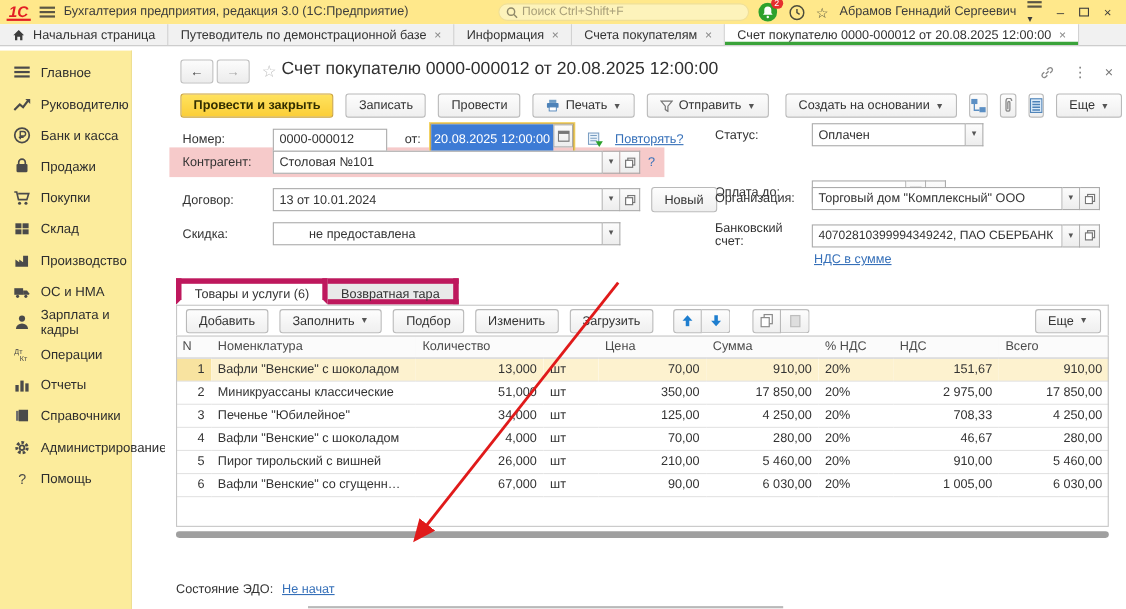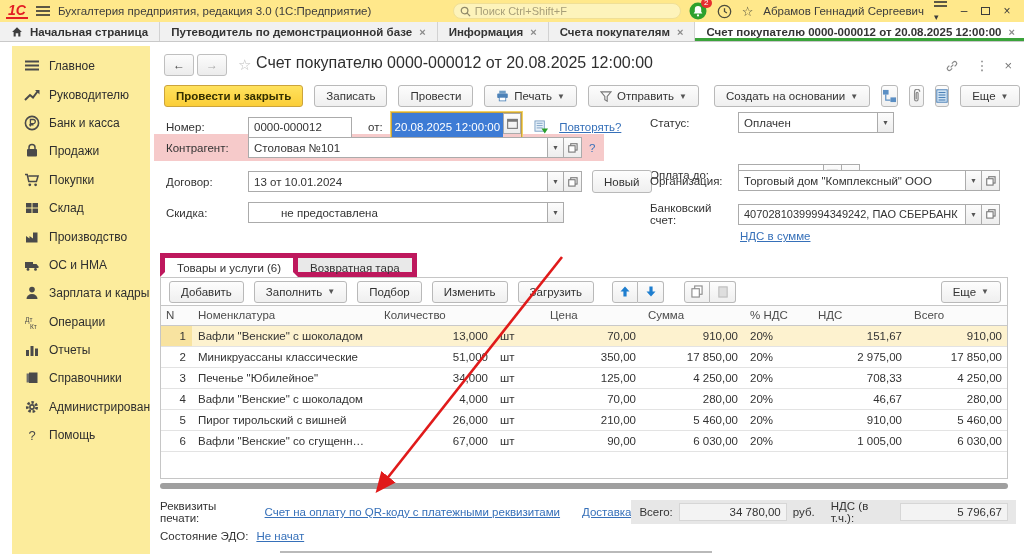--- a/index.html
+++ b/index.html
@@ -24,28 +24,28 @@
   .bell-badge { position:absolute; top:-4px; right:-5px; background:#e62e2e; color:#fff;
     font-size:8px; line-height:10px; min-width:11px; text-align:center; border-radius:6px; padding:0 1px; }
   .star-glyph { font-size:13px; color:#4c4c3c; }
   .user { font-size:11.5px; color:#3c3c3c; white-space:nowrap; }
   .win-btn { font-size:12px; color:#3c3c3c; width:14px; text-align:center; }
   .win-restore { width:9px; height:8px; border:1.4px solid #3c3c3c; display:inline-block; }
   .menu-caret { font-size:9px; color:#3c3c3c; }
 
   
   .tabbar { position:absolute; left:0; top:22px; width:1024px; height:20px;
-    background:#f1f1f1; border-bottom:1px solid #c9c9c9; display:flex;font-weight:bold; }
+    background:#f1f1f1; border-bottom:1px solid #c9c9c9; display:flex; }
   .tab { display:flex; align-items:center; gap:7px; padding:0 11px; font-size:11.5px;
     color:#333; border-right:1px solid #d2d2d2; white-space:nowrap; }
   .tab.active { background:#fff; box-shadow:inset 0 -3px 0 #3aa33a; }
   .tab .x { color:#8a8a8a; font-size:11px; }
 
   
-  .sidebar { position:absolute; left:12px; top:46px; width:150px; height:508px;
+  .sidebar { position:absolute; left:0; top:46px; width:120px; height:508px;
     background:#fcec9c; border-right:1px solid #eedf92; }
   .sidebar ul { list-style:none; padding-top:6px; }
   .sidebar li { height:28.4px; display:flex; align-items:center; gap:9px; padding:0 0 0 12px;
     font-size:12px; color:#2e2e2e; cursor:default; }
   .sidebar li .ic { width:16px; height:16px; flex:0 0 16px; }
   .sidebar li .ic svg { width:16px; height:16px; display:block; }
 
   
   .content { position:absolute; left:150px; top:46px; width:874px; height:508px; background:#fff; }
 
@@ -660,32 +660,20 @@
             <td class="r">6 030,00</td>
             <td>20%</td>
             <td class="r">1 005,00</td>
             <td class="r">6 030,00</td>
           </tr>
         </tbody>
     </table>
     <div class="items-frame"></div>
     <div class="hscroll"></div>
 
-    <div class="footrow">
-      <span class="flabel">Реквизиты печати:</span>
-      <a class="link" style="margin-left:6px;">Счет на оплату по QR-коду с платежными реквизитами</a>
-      <a class="link" style="margin-left:22px;">Доставка</a>
-      <span class="totals">
-        <span>Всего:</span>
-        <span class="val">34 780,00</span>
-        <span>руб.</span>
-        <span style="margin-left:10px;">НДС (в т.ч.):</span>
-        <span class="val">5 796,67</span>
-      </span>
-    </div>
 
     <div class="edorow">
       <span class="flabel">Состояние ЭДО:</span>
       <a class="link">Не начат</a>
     </div>
     <div class="cutline"></div>
   </main>
 
   <svg class="arrow-svg" width="1024" height="554" viewBox="0 0 1024 554">
     <defs>

